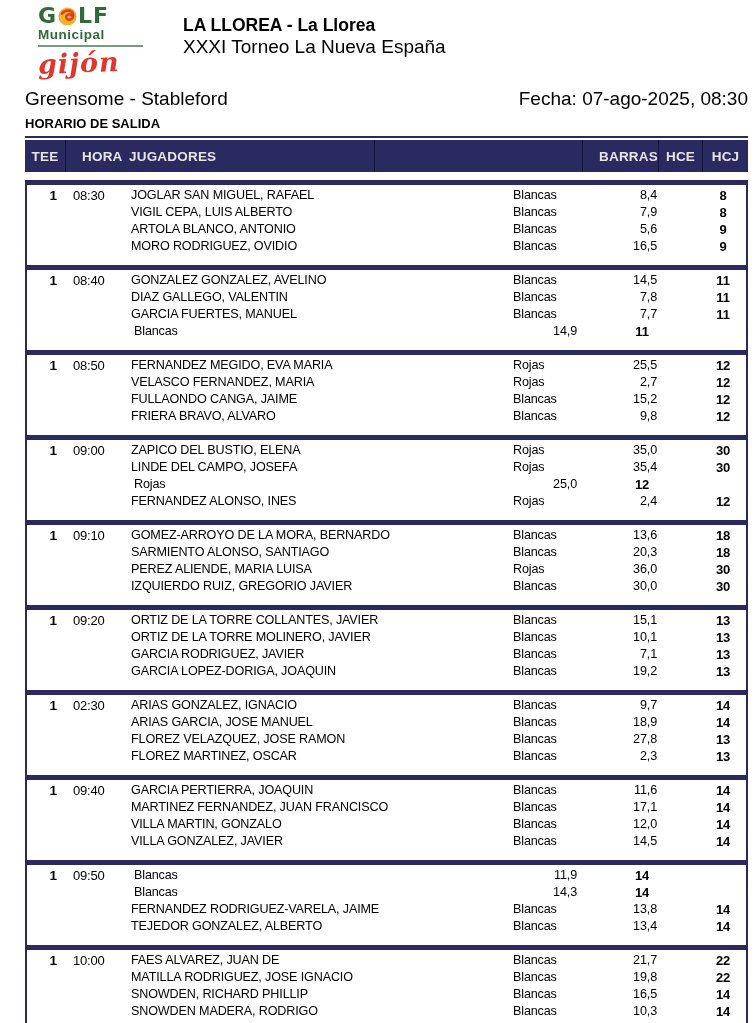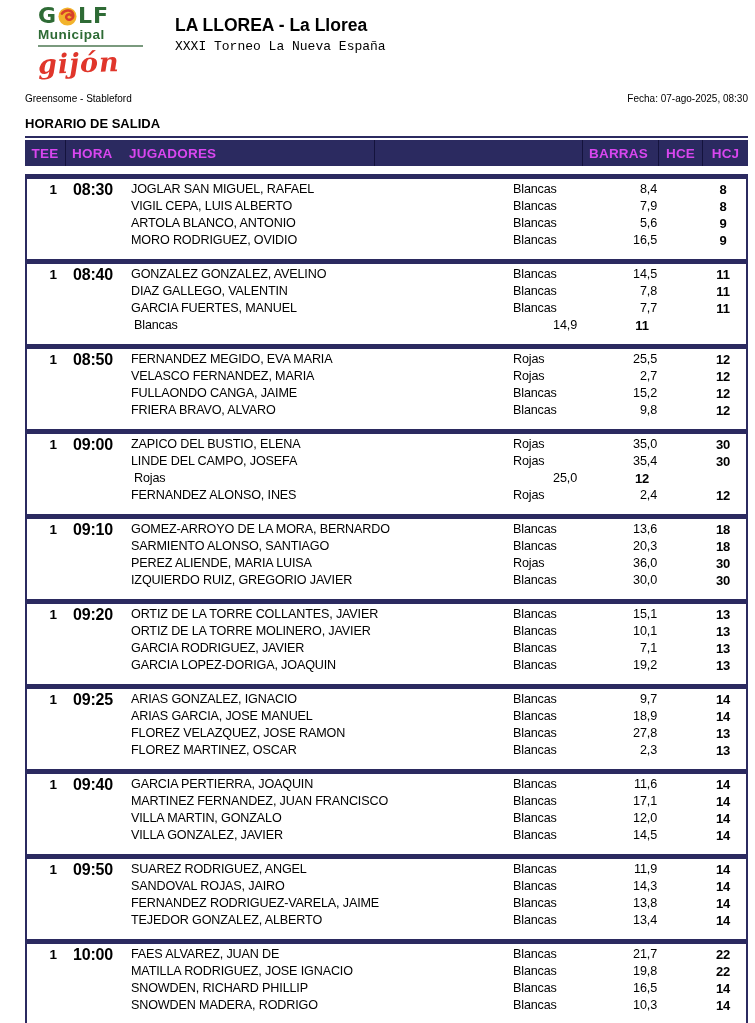--- a/index.html
+++ b/index.html
@@ -29,57 +29,57 @@
   .logo-golf svg{margin:0 1px;}
   .logo-municipal{
     color:var(--green);font-size:13.5px;line-height:15px;font-weight:700;
     border-bottom:2px solid #7a9a7e;padding-bottom:3px;letter-spacing:.5px;
   }
   .logo-gijon{
     color:var(--red);font-size:27px;line-height:30px;font-weight:bold;
     font-style:italic;font-family:"DejaVu Serif",serif;
     transform:rotate(-2deg);margin-top:1px;letter-spacing:1px;
   }
-  .title-block{margin-left:32px;padding-top:9px;}
+  .title-block{margin-left:40px;padding-top:9px;}
   .club-title{font-size:17.5px;font-weight:bold;line-height:22px;}
-  .tournament-title{font-size:13px;line-height:22px;font-family:Liberation Mono, monospace;}
+  .tournament-title{font-size:19px;line-height:22px;}
 
   
   .meta-row{
     display:flex;justify-content:space-between;align-items:baseline;
-    margin-top:12px;font-size:10px;line-height:18px;
+    margin-top:12px;font-size:19px;line-height:18px;
   }
   .section-title{font-size:13px;font-weight:bold;margin-top:7px;line-height:18px;}
 
   
   .thin-rule{height:2px;background:var(--navy);margin-top:3px;}
   .tbl-header{
-    margin-top:2px;height:26px;background:var(--navy);color:#d946ef;
+    margin-top:2px;height:32px;background:var(--navy);color:#e5e5e5;
     display:grid;grid-template-columns:40px 62px 247px 1fr 76px 44px 46px;
     align-items:center;font-size:13.5px;font-weight:bold;letter-spacing:.2px;
   }
   .tbl-header .sep{border-left:1px solid #14133d;height:100%;display:flex;align-items:center;}
   .tbl-header .cell{display:flex;align-items:center;height:100%;}
   .tbl-header .c-hce,.tbl-header .c-hcj{justify-content:center;}
-  .tbl-header .c-hora,.tbl-header .c-barras{padding-left:6px;}
+  .tbl-header .c-hora,.tbl-header .c-barras{padding-left:16px;}
   .tbl-header .c-tee{justify-content:center;}
   .tbl-header .c-jug{padding-left:2px;}
 
   .groups{margin-top:8px;}
   .group{
     height:85px;border-top:5px solid var(--navy);
     border-left:2px solid var(--navy);border-right:2px solid var(--navy);
     display:flex;padding-top:2px;
   }
   .g-tee{
     width:40px;flex:0 0 40px;font-weight:bold;font-size:13.5px;
     text-align:right;padding-right:10px;line-height:17px;
   }
   .g-time{
-    width:62px;flex:0 0 62px;font-weight:bold;font-size:16px;
+    width:62px;flex:0 0 62px;font-weight:normal;font-size:13px;
     padding-left:6px;line-height:17px;letter-spacing:-.2px;
   }
   .g-rows{flex:1 1 auto;}
   .p-row{
     display:grid;grid-template-columns:1fr 76px 44px 46px;
     line-height:17px;font-size:12.6px;letter-spacing:-.15px;gap:36px;
   }
   .p-name{padding-left:2px;white-space:nowrap;}
   .p-barras{padding-left:5px;}
   .p-hce{text-align:right;padding-right:7px;}
@@ -325,21 +325,21 @@
     <span class="p-name">GARCIA LOPEZ-DORIGA, JOAQUIN</span>
     <span class="p-barras">Blancas</span>
     <span class="p-hce">19,2</span>
     <span class="p-hcj">13</span>
   </div>
 </div>
   </div>
 
   <div class="group">
     <div class="g-tee">1</div>
-    <div class="g-time">09:25</div>
+    <div class="g-time">02:30</div>
     <div class="g-rows">
   <div class="p-row">
     <span class="p-name">ARIAS GONZALEZ, IGNACIO</span>
     <span class="p-barras">Blancas</span>
     <span class="p-hce">9,7</span>
     <span class="p-hcj">14</span>
   </div>
 
   <div class="p-row">
     <span class="p-name">ARIAS GARCIA, JOSE MANUEL</span>
@@ -396,28 +396,26 @@
     <span class="p-hcj">14</span>
   </div>
 </div>
   </div>
 
   <div class="group">
     <div class="g-tee">1</div>
     <div class="g-time">09:50</div>
     <div class="g-rows">
   <div class="p-row">
-    <span class="p-name">SUAREZ RODRIGUEZ, ANGEL</span>
     <span class="p-barras">Blancas</span>
     <span class="p-hce">11,9</span>
     <span class="p-hcj">14</span>
   </div>
 
   <div class="p-row">
-    <span class="p-name">SANDOVAL ROJAS, JAIRO</span>
     <span class="p-barras">Blancas</span>
     <span class="p-hce">14,3</span>
     <span class="p-hcj">14</span>
   </div>
 
   <div class="p-row">
     <span class="p-name">FERNANDEZ RODRIGUEZ-VARELA, JAIME</span>
     <span class="p-barras">Blancas</span>
     <span class="p-hce">13,8</span>
     <span class="p-hcj">14</span>

